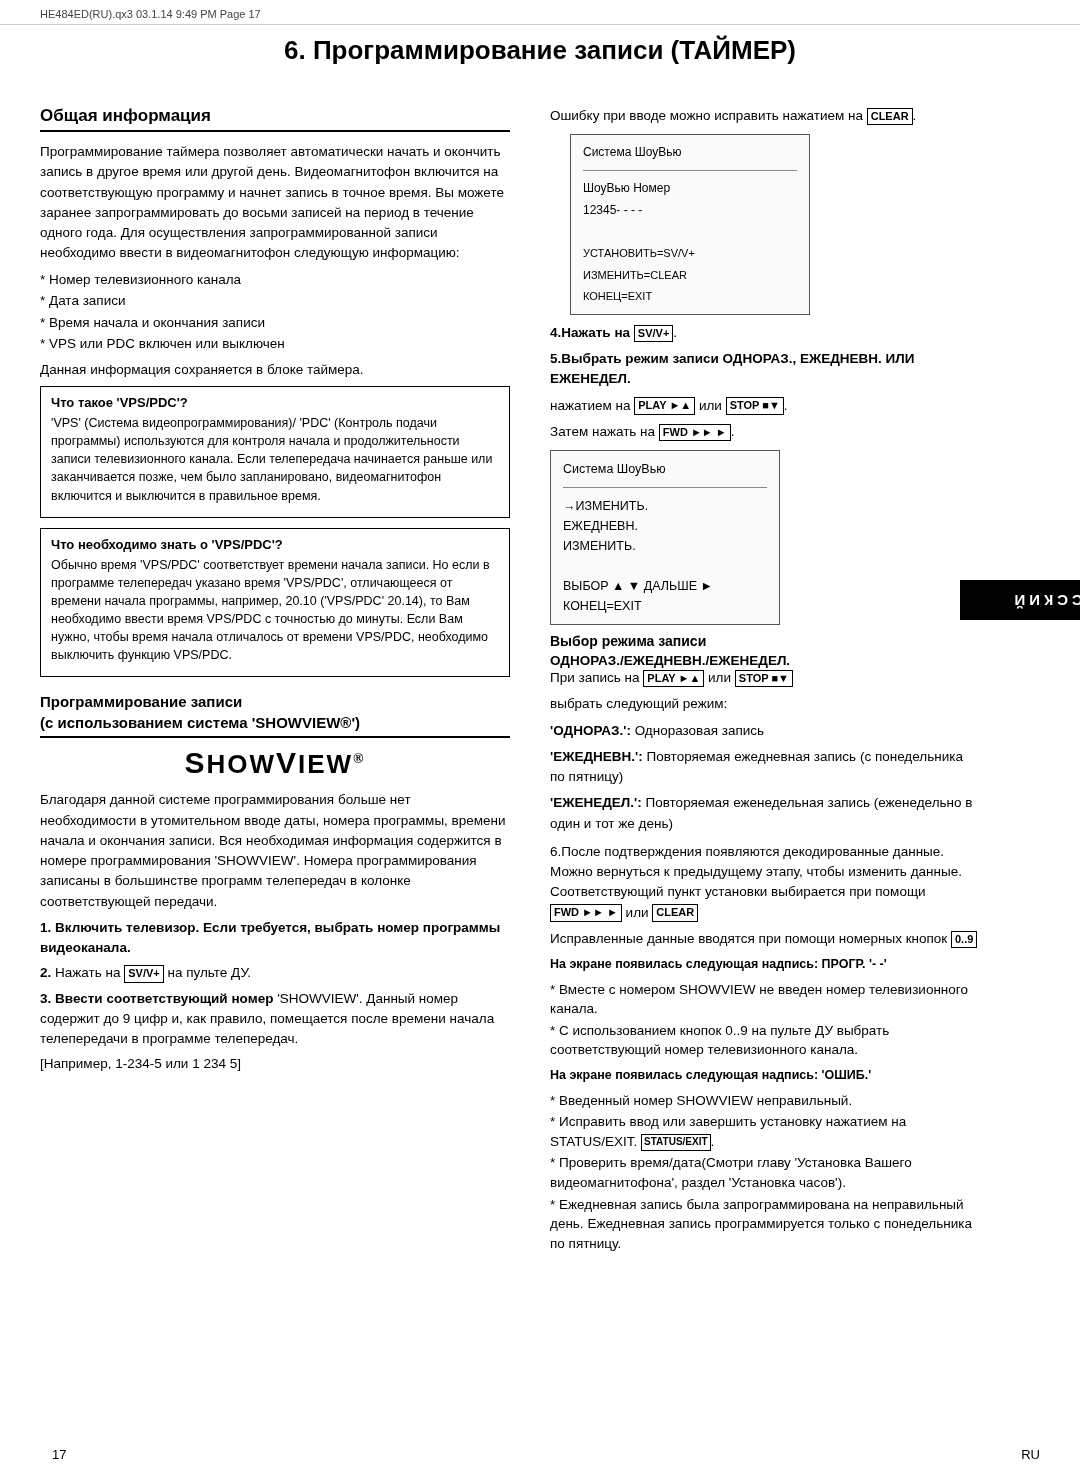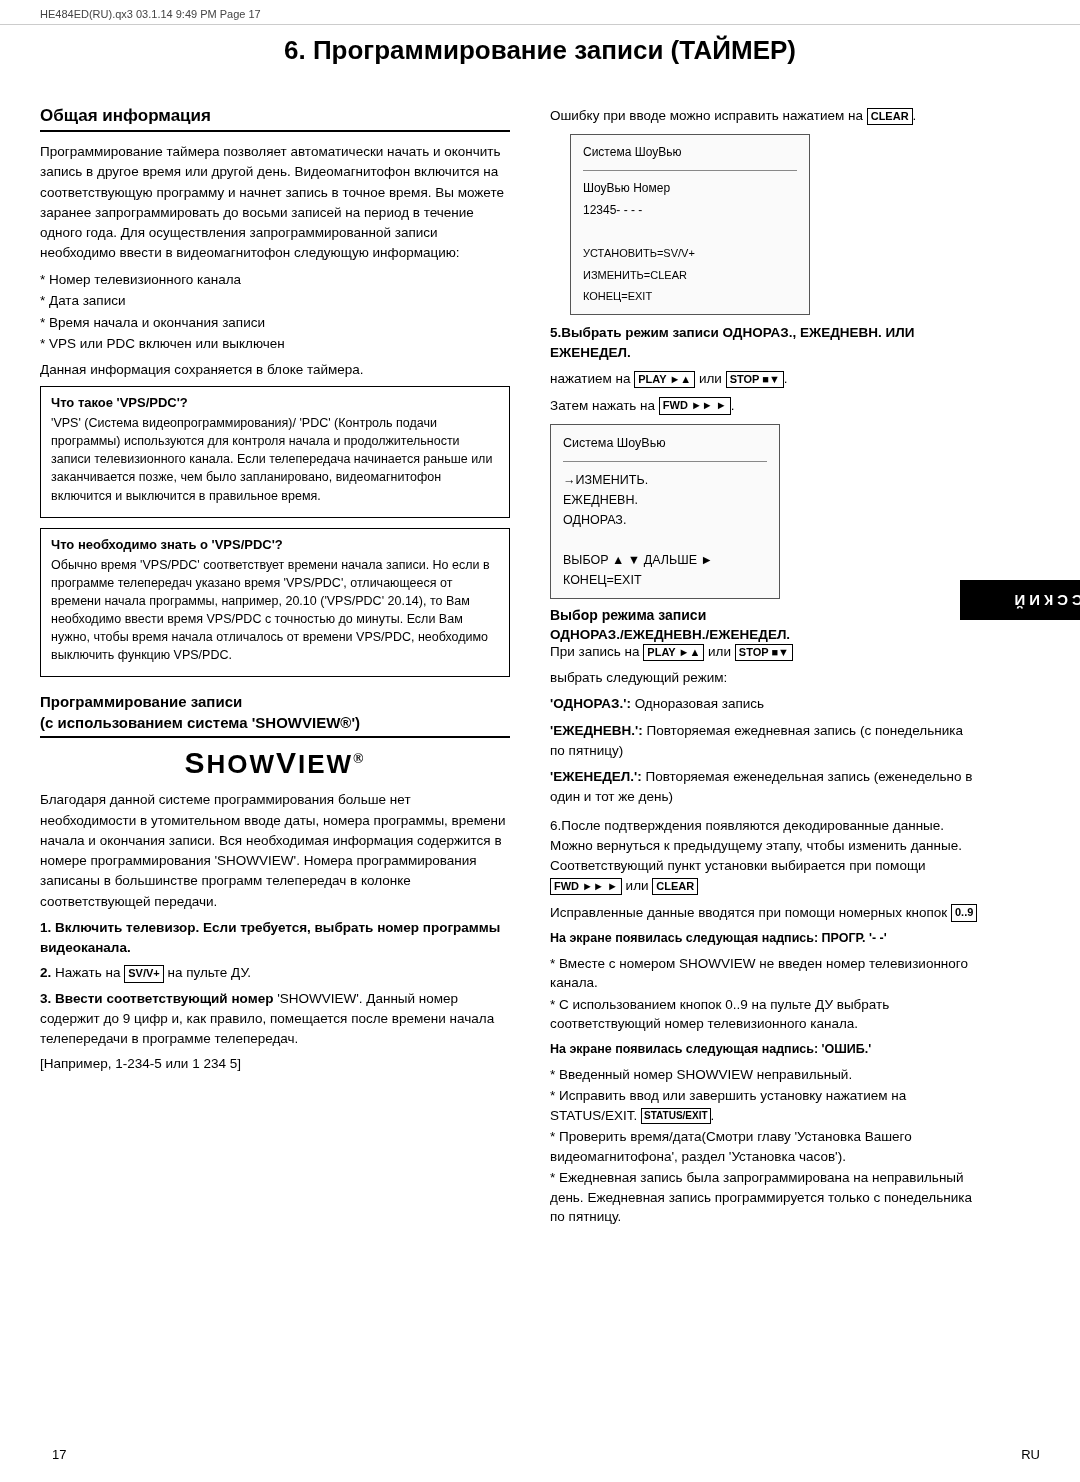--- a/index.html
+++ b/index.html
@@ -348,39 +348,43 @@
           <div class="screen-title">Система ШоуВью</div>
           <hr class="divider-line">
           <div class="screen-line">ШоуВью Номер</div>
           <div class="screen-line">12345- - - -</div>
           <div class="screen-line">&nbsp;</div>
           <div class="screen-footer">УСТАНОВИТЬ=SV/V+</div>
           <div class="screen-footer">ИЗМЕНИТЬ=CLEAR</div>
           <div class="screen-footer">КОНЕЦ=EXIT</div>
         </div>
 
+        <p>
+          <span class="bold">4.Нажать на</span>
+          <span class="key-box">SV/V+</span>.
+        </p>
 
         <p class="bold">5.Выбрать режим записи ОДНОРАЗ., ЕЖЕДНЕВН. ИЛИ ЕЖЕНЕДЕЛ.</p>
         <p>
           <span>нажатием на</span>
           <span class="key-box">PLAY ►▲</span>
           <span>или</span>
           <span class="key-box">STOP ■▼</span>.
         </p>
         <p>
           <span>Затем нажать на</span>
           <span class="key-box">FWD ►► ►</span>.
         </p>
 
         <div class="screen-box-right">
           <div class="screen-title">Система ШоуВью</div>
           <hr class="divider-line">
           <div class="screen-line">→ИЗМЕНИТЬ.</div>
           <div class="screen-line">ЕЖЕДНЕВН.</div>
-          <div class="screen-line">ОДНОРАЗ.</div>
+          <div class="screen-line">ИЗМЕНИТЬ.</div>
           <div class="screen-line">&nbsp;</div>
           <div class="screen-footer">ВЫБОР ▲ ▼  ДАЛЬШЕ ►</div>
           <div class="screen-footer">КОНЕЦ=EXIT</div>
         </div>
 
         <div class="choice-section">
           <div class="choice-title">Выбор режима записи</div>
           <div class="choice-subtitle bold">ОДНОРАЗ./ЕЖЕДНЕВН./ЕЖЕНЕДЕЛ.</div>
           <p>
             <span>При запись на</span>

